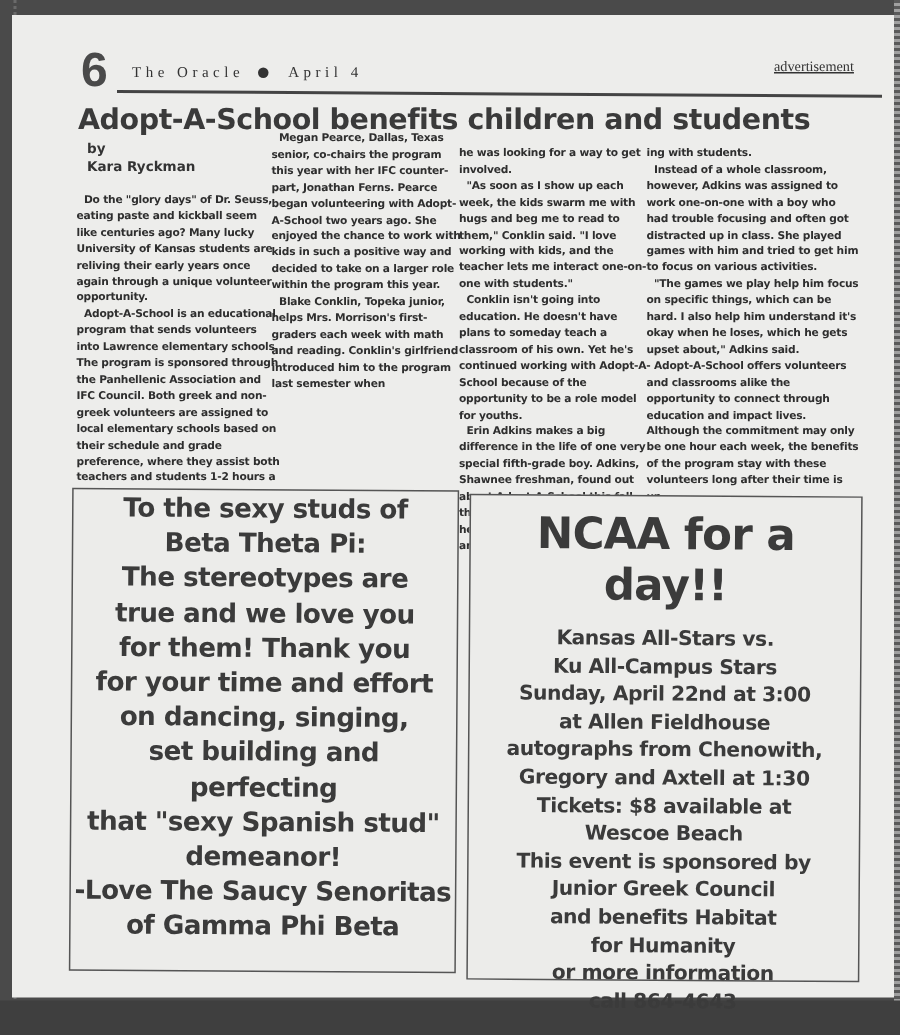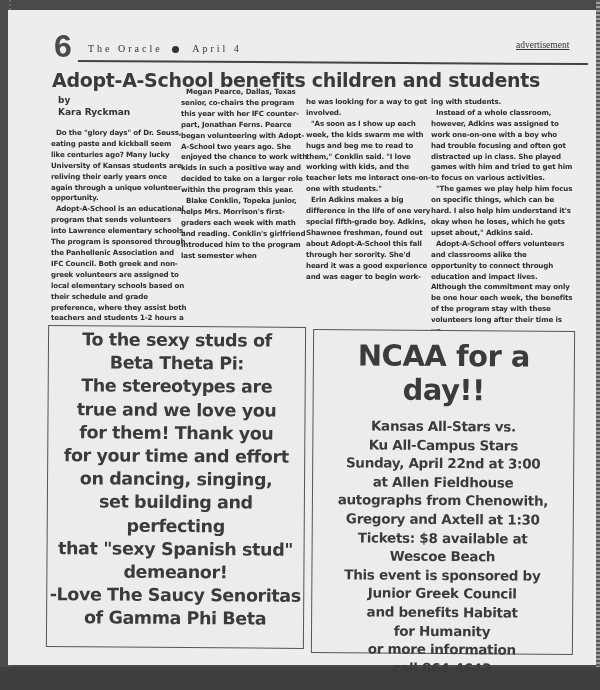--- a/index.html
+++ b/index.html
@@ -101,20 +101,21 @@
   <p>Do the "glory days" of Dr. Seuss, eating paste and kickball seem like centuries ago? Many lucky University of Kansas students are reliving their early years once again through a unique volunteer opportunity.</p>
   <p>Adopt-A-School is an educational program that sends volunteers into Lawrence elementary schools. The program is sponsored through the Panhellenic Association and IFC Council. Both greek and non-greek volunteers are assigned to local elementary schools based on their schedule and grade preference, where they assist both teachers and students 1-2 hours a week.</p>
 </div>
 <div class="col col2">
   <p>Megan Pearce, Dallas, Texas senior, co-chairs the program this year with her IFC counter-part, Jonathan Ferns. Pearce began volunteering with Adopt-A-School two years ago. She enjoyed the chance to work with kids in such a positive way and decided to take on a larger role within the program this year.</p>
   <p>Blake Conklin, Topeka junior, helps Mrs. Morrison's first-graders each week with math and reading. Conklin's girlfriend introduced him to the program last semester when</p>
 </div>
 <div class="col col3">
   <p style="text-indent:0">he was looking for a way to get involved.</p>
   <p>"As soon as I show up each week, the kids swarm me with hugs and beg me to read to them," Conklin said. "I love working with kids, and the teacher lets me interact one-on-one with students."</p>
+  <p>Conklin isn't going into education. He doesn't have plans to someday teach a classroom of his own. Yet he's continued working with Adopt-A-School because of the opportunity to be a role model for youths.</p>
   <p>Erin Adkins makes a big difference in the life of one very special fifth-grade boy. Adkins, Shawnee freshman, found out about Adopt-A-School this fall through her sorority. She'd heard it was a good experience and was eager to begin work-</p>
 </div>
 <div class="col col4">
   <p style="text-indent:0">ing with  students.</p>
   <p>Instead of a whole classroom, however, Adkins was assigned to work one-on-one with a boy who had trouble focusing and often got distracted up in class. She played games with him and tried to get him to focus on various activities.</p>
   <p>"The games we play help him focus on specific things, which can be hard. I also help him understand it's okay when he loses, which he gets upset about," Adkins said.</p>
   <p>Adopt-A-School offers volunteers and classrooms alike the opportunity to connect through education and impact lives. Although the commitment may only be one hour each week, the benefits of the program stay with these volunteers long after their time is up.</p>
 </div>
 
 <div class="ad-box ad1">

